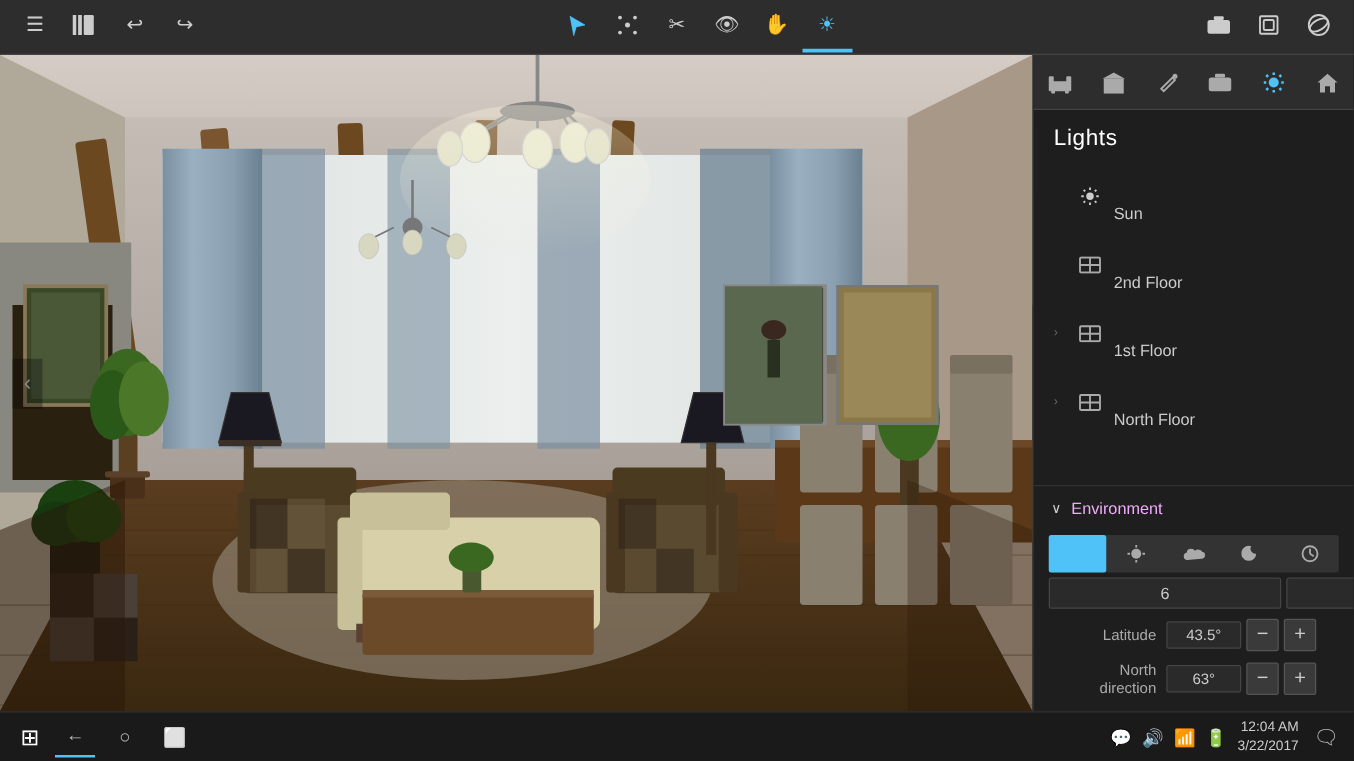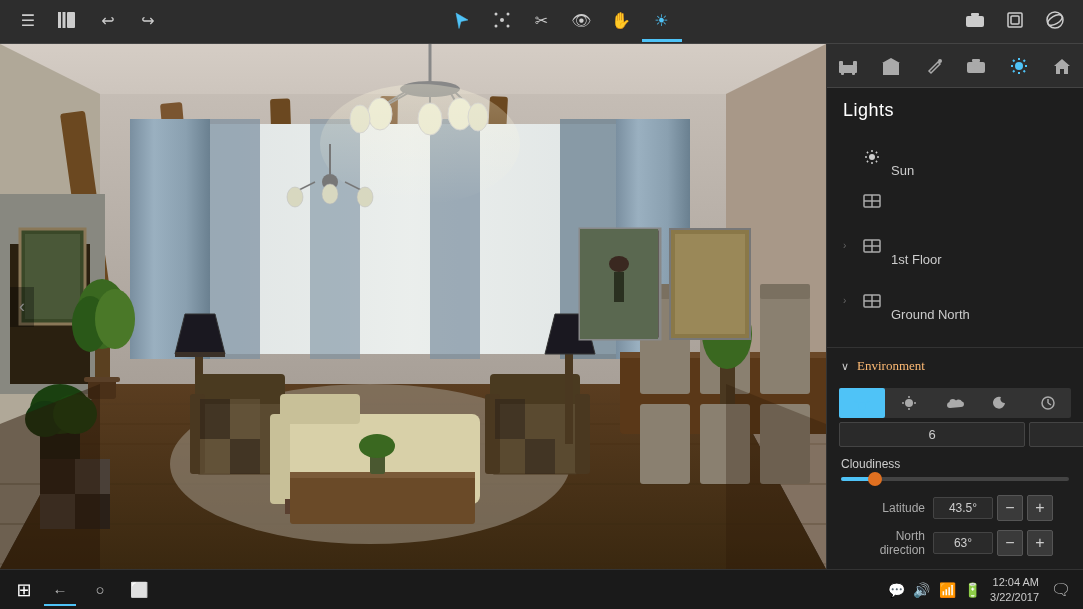--- a/index.html
+++ b/index.html
@@ -153,21 +153,21 @@
     }
     .env-header {
       display: flex;
       align-items: center;
       padding: 10px 14px;
       cursor: pointer;
       font-size: 13px;
       color: #ccc;
     }
     .env-header .chevron { margin-right: 8px; font-size: 11px; }
-    .env-header .title { font-size: 13px; color: #fdba74; font-family: Liberation Serif, serif; }
+    .env-header .title { font-size: 13px; color: #f0abfc; }
 
     .time-buttons {
       display: flex;
       margin: 4px 12px;
       background: #333;
       border-radius: 2px;
     }
     .time-btn {
       flex: 1;
       height: 30px;
@@ -640,20 +640,21 @@
       </div>
       <div class="light-item">
         <span class="chevron"></span>
         <span class="light-icon">
           <svg width="18" height="14" viewBox="0 0 18 14" fill="none" stroke="#aaa" stroke-width="1.5">
               <rect x="1" y="1" width="16" height="12" rx="1"></rect>
               <line x1="1" y1="7" x2="17" y2="7"></line>
               <line x1="9" y1="1" x2="9" y2="13"></line>
             </svg>
         </span>
+        <span class="light-label">2nd Floor</span>
       </div>
       <div class="light-item">
         <span class="chevron">›</span>
         <span class="light-icon">
           <svg width="18" height="14" viewBox="0 0 18 14" fill="none" stroke="#aaa" stroke-width="1.5">
               <rect x="1" y="1" width="16" height="12" rx="1"></rect>
               <line x1="1" y1="7" x2="17" y2="7"></line>
               <line x1="9" y1="1" x2="9" y2="13"></line>
             </svg>
         </span>
@@ -661,21 +662,21 @@
       </div>
       <div class="light-item">
         <span class="chevron">›</span>
         <span class="light-icon">
           <svg width="18" height="14" viewBox="0 0 18 14" fill="none" stroke="#aaa" stroke-width="1.5">
               <rect x="1" y="1" width="16" height="12" rx="1"></rect>
               <line x1="1" y1="7" x2="17" y2="7"></line>
               <line x1="9" y1="1" x2="9" y2="13"></line>
             </svg>
         </span>
-        <span class="light-label">Ground North</span>
+        <span class="light-label">North Floor</span>
       </div>
     </div>
 
     <div class="environment-section">
       <div class="env-header">
         <span class="chevron">∨</span>
         <span class="title">Environment</span>
       </div>
 
       <div class="time-buttons">
@@ -715,27 +716,20 @@
             </svg>
         </div>
       </div>
 
       <div class="time-inputs">
         <input class="time-input-box" type="text" readonly="" value="6" style="">
         <input class="time-input-box" type="text" readonly="" value="00" style="">
 
       </div>
 
-      <div class="cloudiness-row">
-        <div class="cloudiness-label">Cloudiness</div>
-        <div class="slider-track">
-          <div class="slider-fill"></div>
-          <div class="slider-thumb"></div>
-        </div>
-      </div>
 
       <div class="param-row">
         <span class="param-label">Latitude</span>
         <input class="param-value" type="text" readonly="" value="43.5°" style="">
         <div class="param-minus">−</div>
         <div class="param-plus">+</div>
       </div>
 
       <div class="param-row">
         <span class="param-label">North direction</span>

